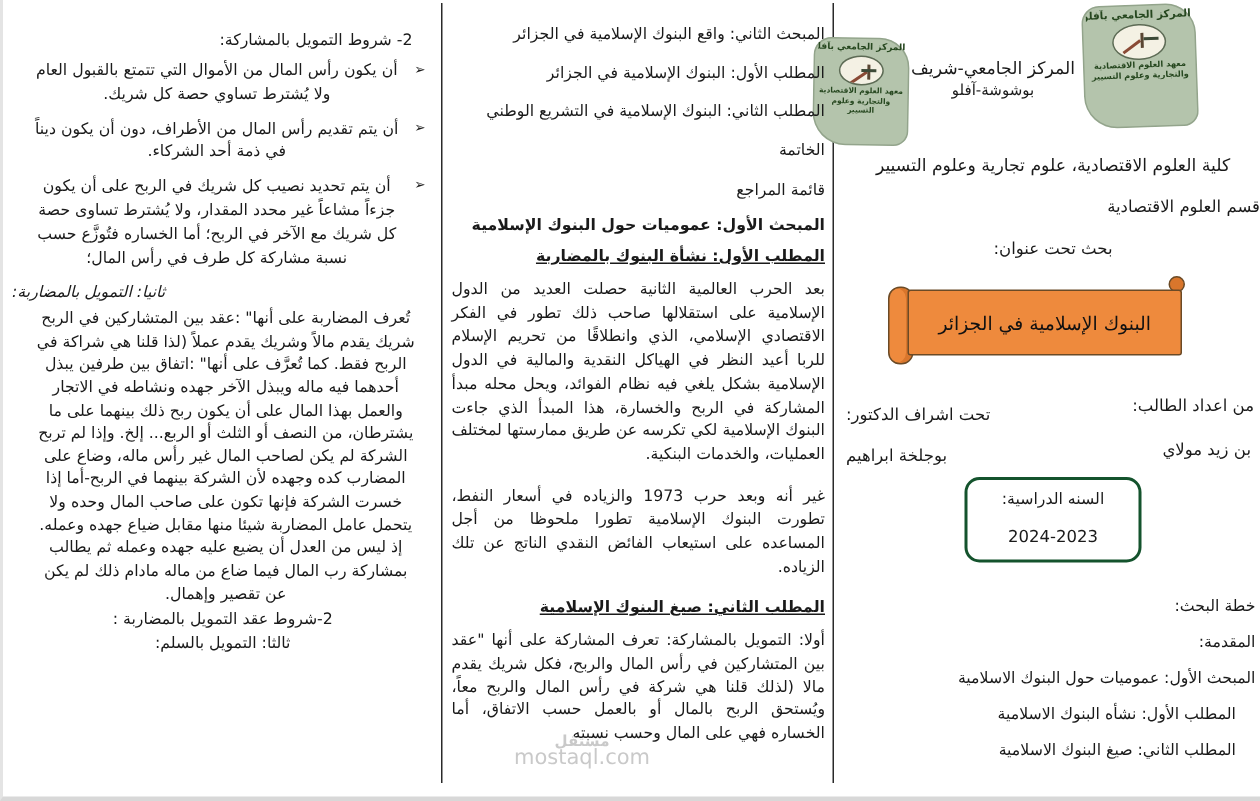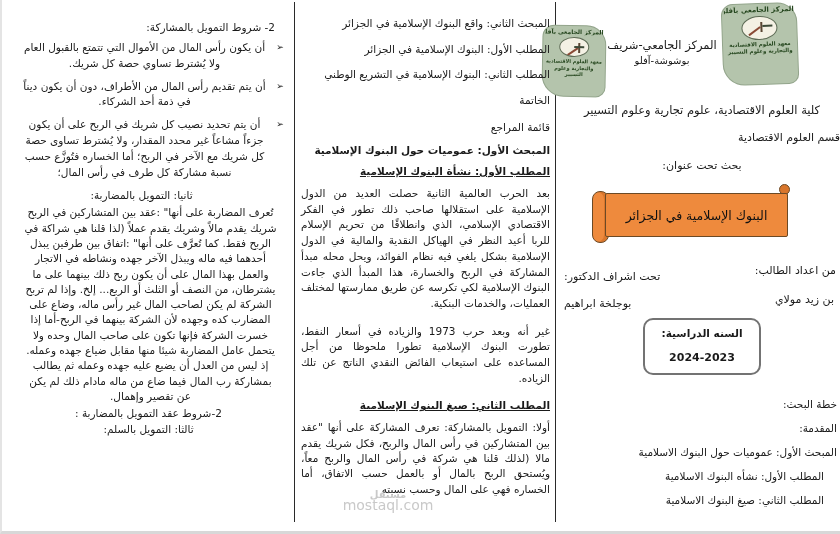--- a/index.html
+++ b/index.html
@@ -65,22 +65,22 @@
   .banner .title-text { font-size:12.5px; color:#111; }
 
   .names-row { position:absolute; top:264px; left:0; right:0; display:flex; }
   .names-student { width:47%; text-align:right; padding-right:4px; font-size:11px; }
   .names-student .name { margin-top:16px; padding-right:2px; }
   .names-super { width:53%; text-align:left; padding-top:6px; font-size:11px; }
   .names-super .name { margin-top:14px; }
 
   .year-box {
     position:absolute; top:318px; left:50%; transform:translateX(-50%);
-    width:118px; border:2px solid #737373; border-radius:10px;
-    text-align:center; padding:7px 4px 9px; font-size:10.5px;font-weight:bold;
+    width:118px; border:2px solid #14532d; border-radius:10px;
+    text-align:center; padding:7px 4px 9px; font-size:10.5px;
   }
   .year-box .year { margin-top:12px; font-size:11px; }
 
   .plan { position:absolute; top:392px; right:3px; left:0; font-size:10.5px; text-align:right; }
   .plan div { line-height:24px; }
   .plan .indent { padding-right:13px; }
 
   
   .col-mid { position:absolute; top:15px; left:299px; width:249px; font-size:10.5px; }
   .plan2 div { line-height:16px; margin-bottom:9.5px; text-align:right; }
@@ -91,21 +91,21 @@
   .col-mid p.p2 { margin-top:12px; }
   .col-mid .h2sub { margin-top:13px; }
   .col-mid p.p3 { margin-top:9px; line-height:15.3px; }
 
   
   .col-left { position:absolute; top:21px; left:6px; width:281px; font-size:10.5px; }
   .col-left .h-right { text-align:right; padding-right:14px; }
   .bullet { display:flex; margin-top:7px; }
   .bullet .mark { width:18px; flex:0 0 18px; font-size:9px; padding-top:2px; text-align:center; }
   .bullet .btxt { flex:1; text-align:center; line-height:15.8px; padding-left:10px; }
-  .h2-l { text-align:center; padding-right:14px; margin-top:9px; }
+  .h2-l { text-align:left; padding-right:14px; margin-top:9px;font-style:italic; }
   .para-center { text-align:center; line-height:15.3px; margin-top:4px; padding:0 10px 0 14px; }
   .h3-l, .h4-l { text-align:center; line-height:16px; padding-right:0; }
   .h3-l { margin-top:1px; }
 
   
   .watermark {
     position:absolute; left:330px; top:489px; width:112px; text-align:center;
     color:#c9c9c9; pointer-events:none;
   }
   .watermark .wm-ar { font-size:10px; font-weight:bold; letter-spacing:1px; }
@@ -192,21 +192,21 @@
   <div class="col-mid">
     <div class="plan2">
       <div>المبحث الثاني: واقع البنوك الإسلامية في الجزائر</div>
       <div>المطلب الأول: البنوك الإسلامية في الجزائر</div>
       <div>المطلب الثاني: البنوك الإسلامية في التشريع الوطني</div>
       <div>الخاتمة</div>
       <div class="gap">قائمة المراجع</div>
     </div>
 
     <div class="h-bold">المبحث الأول: عموميات حول البنوك الإسلامية</div>
-    <div class="h-bold u">المطلب الأول: نشأة البنوك الإسلامية</div>
+    <div class="h-bold u">المطلب الأول: نشأة البنوك بالمضاربة</div>
     <p class="p1">بعد الحرب العالمية الثانية حصلت العديد من الدول الإسلامية على استقلالها صاحب ذلك تطور في الفكر الاقتصادي الإسلامي، الذي وانطلاقًا من تحريم الإسلام للربا أعيد النظر في الهياكل النقدية والمالية في الدول الإسلامية بشكل يلغي فيه نظام الفوائد، ويحل محله مبدأ المشاركة في الربح والخسارة، هذا المبدأ الذي جاءت البنوك الإسلامية لكي تكرسه عن طريق ممارستها لمختلف العمليات، والخدمات البنكية.</p>
     <p class="p2">غير أنه وبعد حرب 1973 والزياده في أسعار النفط، تطورت البنوك الإسلامية تطورا ملحوظا من أجل المساعده على استيعاب الفائض النقدي الناتج عن تلك الزياده.</p>
     <div class="h-bold u h2sub">المطلب الثاني: صيغ البنوك الإسلامية</div>
     <p class="p3">أولا: التمويل بالمشاركة: تعرف المشاركة على أنها "عقد بين المتشاركين في رأس المال والربح، فكل شريك يقدم مالا (لذلك قلنا هي شركة في رأس المال والربح معاً، ويُستحق الربح بالمال أو بالعمل حسب الاتفاق، أما الخساره فهي على المال وحسب نسبته</p>
   </div>
 
   <div class="col-left">
     <div class="h-right">2- شروط التمويل بالمشاركة:</div>
 
     <div class="bullet">

